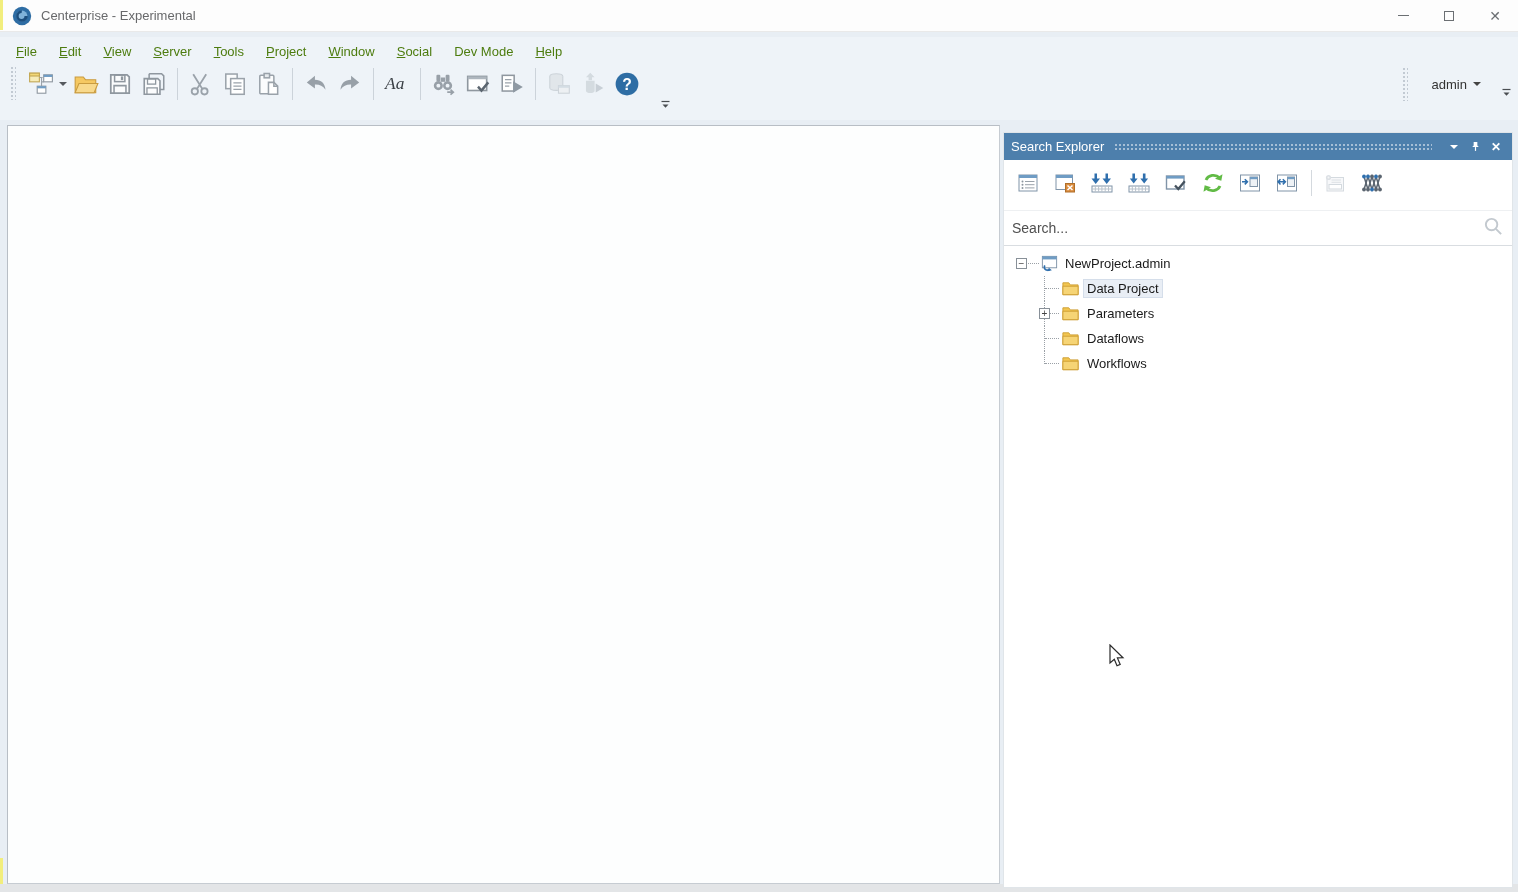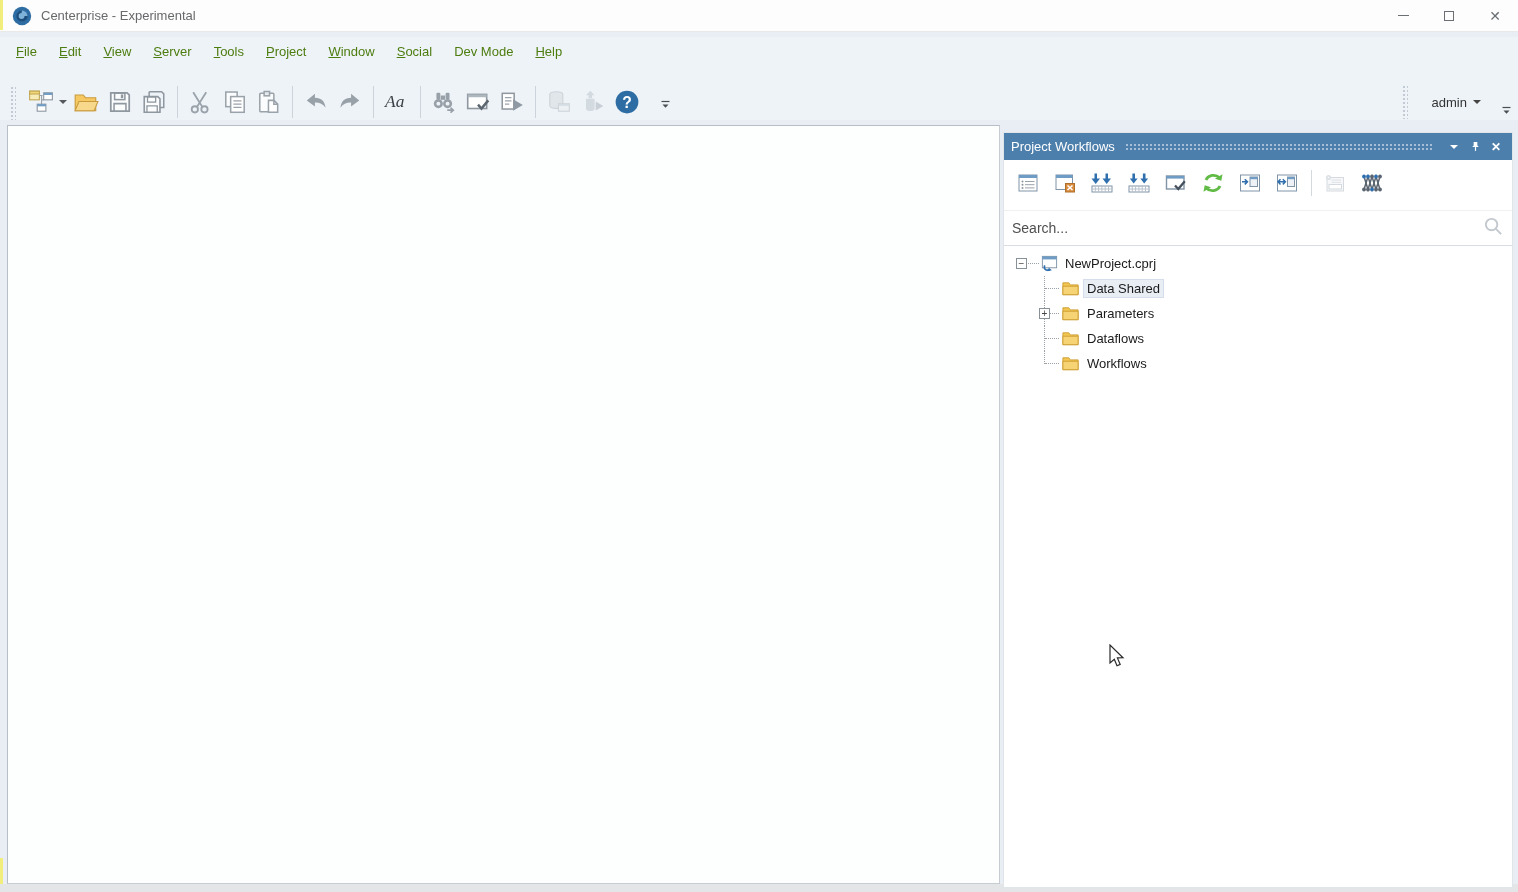--- a/index.html
+++ b/index.html
@@ -19,21 +19,21 @@
   .edge-artifact { position:absolute; left:0; width:3px; background:#f2ee7d; }
 
   
   .menubar { position:absolute; left:0; top:37px; width:1518px; height:29px;
     background:#eef3f8; display:flex; align-items:center; padding-left:5px; }
   .menu-item { font-size:13px; color:#4d7c0f; padding:4px 11px; cursor:default; }
   .menu-item u { text-decoration:underline; }
 
   
   .toolbar { position:absolute; left:0; top:66px; width:1518px; height:54px;
-    background:#eef3f8; display:flex; align-items:flex-end; padding-left:10px; }
+    background:#eef3f8; display:flex; align-items:flex-start; padding-left:10px; }
   .grip { width:6px; height:34px; margin:0 8px 0 0;
     background-image:radial-gradient(#c2cad3 1px, transparent 1.2px); background-size:4px 4px; }
   .tb-group { display:flex; align-items:center; }
   .tb-sep { width:1px; height:32px; background:#ccd3da; margin:0 6px; }
   .tb-btn { width:34px; height:36px; display:flex; align-items:center; justify-content:center; border-radius:2px; }
   .tb-btn svg { width:26px; height:26px; }
   .tb-btn.disabled { opacity:.75; }
   .dd-arrow { width:0; height:0; border:4px solid transparent; border-top-color:#55595e; margin:4px 2px 0 1px; }
   .overflow-btn { align-self:flex-end; margin:0 0 6px 16px; }
   .overflow-btn svg { width:11px; height:11px; }
@@ -279,21 +279,21 @@
       </svg>
     </div>
   </div>
 </div>
 
 <div class="canvas"></div>
 <div class="bottom-strip"></div>
 
 <div class="panel">
   <div class="panel-header">
-    <span class="panel-title">Project Workflows</span>
+    <span class="panel-title">Search Explorer</span>
     <div class="panel-dots"></div>
     <div class="ph-btn">
         <div class="ph-caret"></div>
       </div>
     <div class="ph-btn">
       <svg viewBox="0 0 12 12" width="11" height="11">
         <path d="M4 1 h4 v4 l1.6 1.6 h-7.2 L4 5 z" fill="#ffffff"></path>
         <path d="M6 6.6 v4.2" stroke="#ffffff" stroke-width="1.3"></path>
       </svg>
     </div>
@@ -413,30 +413,30 @@
   <div class="tree" id="tree">
       <div class="trow">
         <div class="expander" style="left: 12px;">−</div>
         <div class="hdash" style="left: 24px; width: 11px;"></div>
         <span class="t-icon" style="left: 36px;"><svg viewBox="0 0 20 20">
             <rect x="2.5" y="2.5" width="15" height="12" fill="#ffffff" stroke="#8094a8"></rect>
             <rect x="2.5" y="2.5" width="15" height="3.2" fill="#6f9cc4"></rect>
             <path d="M10.5 16.5 c-4.5 1.5 -7 -1 -5.5 -4.5" fill="none" stroke="#2f6fad" stroke-width="1.7"></path>
             <path d="M12.5 17.2 l-4.6 1 1.4 -3.8 z" fill="#2f6fad"></path>
           </svg></span>
-        <span class="t-label" style="left: 58px;">NewProject.cprj</span>
+        <span class="t-label" style="left: 58px;">NewProject.admin</span>
       </div>
       <div class="trow">
         <div class="vdash" style="left: 40px; top: 0px; height: 25px;"></div>
         <div class="hdash" style="left: 41px; width: 14px;"></div>
         <span class="t-icon" style="left: 57px;"><svg viewBox="0 0 20 20">
             <path d="M2 4 h6.2 l1.6 2.2 H18 V16.5 H2 z" fill="#f3c64f" stroke="#cf9f36"></path>
             <path d="M2 7.6 h16 V16.5 H2 z" fill="#f6d475" stroke="#cf9f36"></path>
           </svg></span>
-        <span class="t-label selected" style="left: 80px;">Data Shared</span>
+        <span class="t-label selected" style="left: 80px;">Data Project</span>
       </div>
       <div class="trow">
         <div class="vdash" style="left: 40px; top: 0px; height: 25px;"></div>
         <div class="hdash" style="left: 41px; width: 14px;"></div>
         <div class="expander" style="left: 35px;">+</div>
         <span class="t-icon" style="left: 57px;"><svg viewBox="0 0 20 20">
             <path d="M2 4 h6.2 l1.6 2.2 H18 V16.5 H2 z" fill="#f3c64f" stroke="#cf9f36"></path>
             <path d="M2 7.6 h16 V16.5 H2 z" fill="#f6d475" stroke="#cf9f36"></path>
           </svg></span>
         <span class="t-label" style="left: 80px;">Parameters</span>

